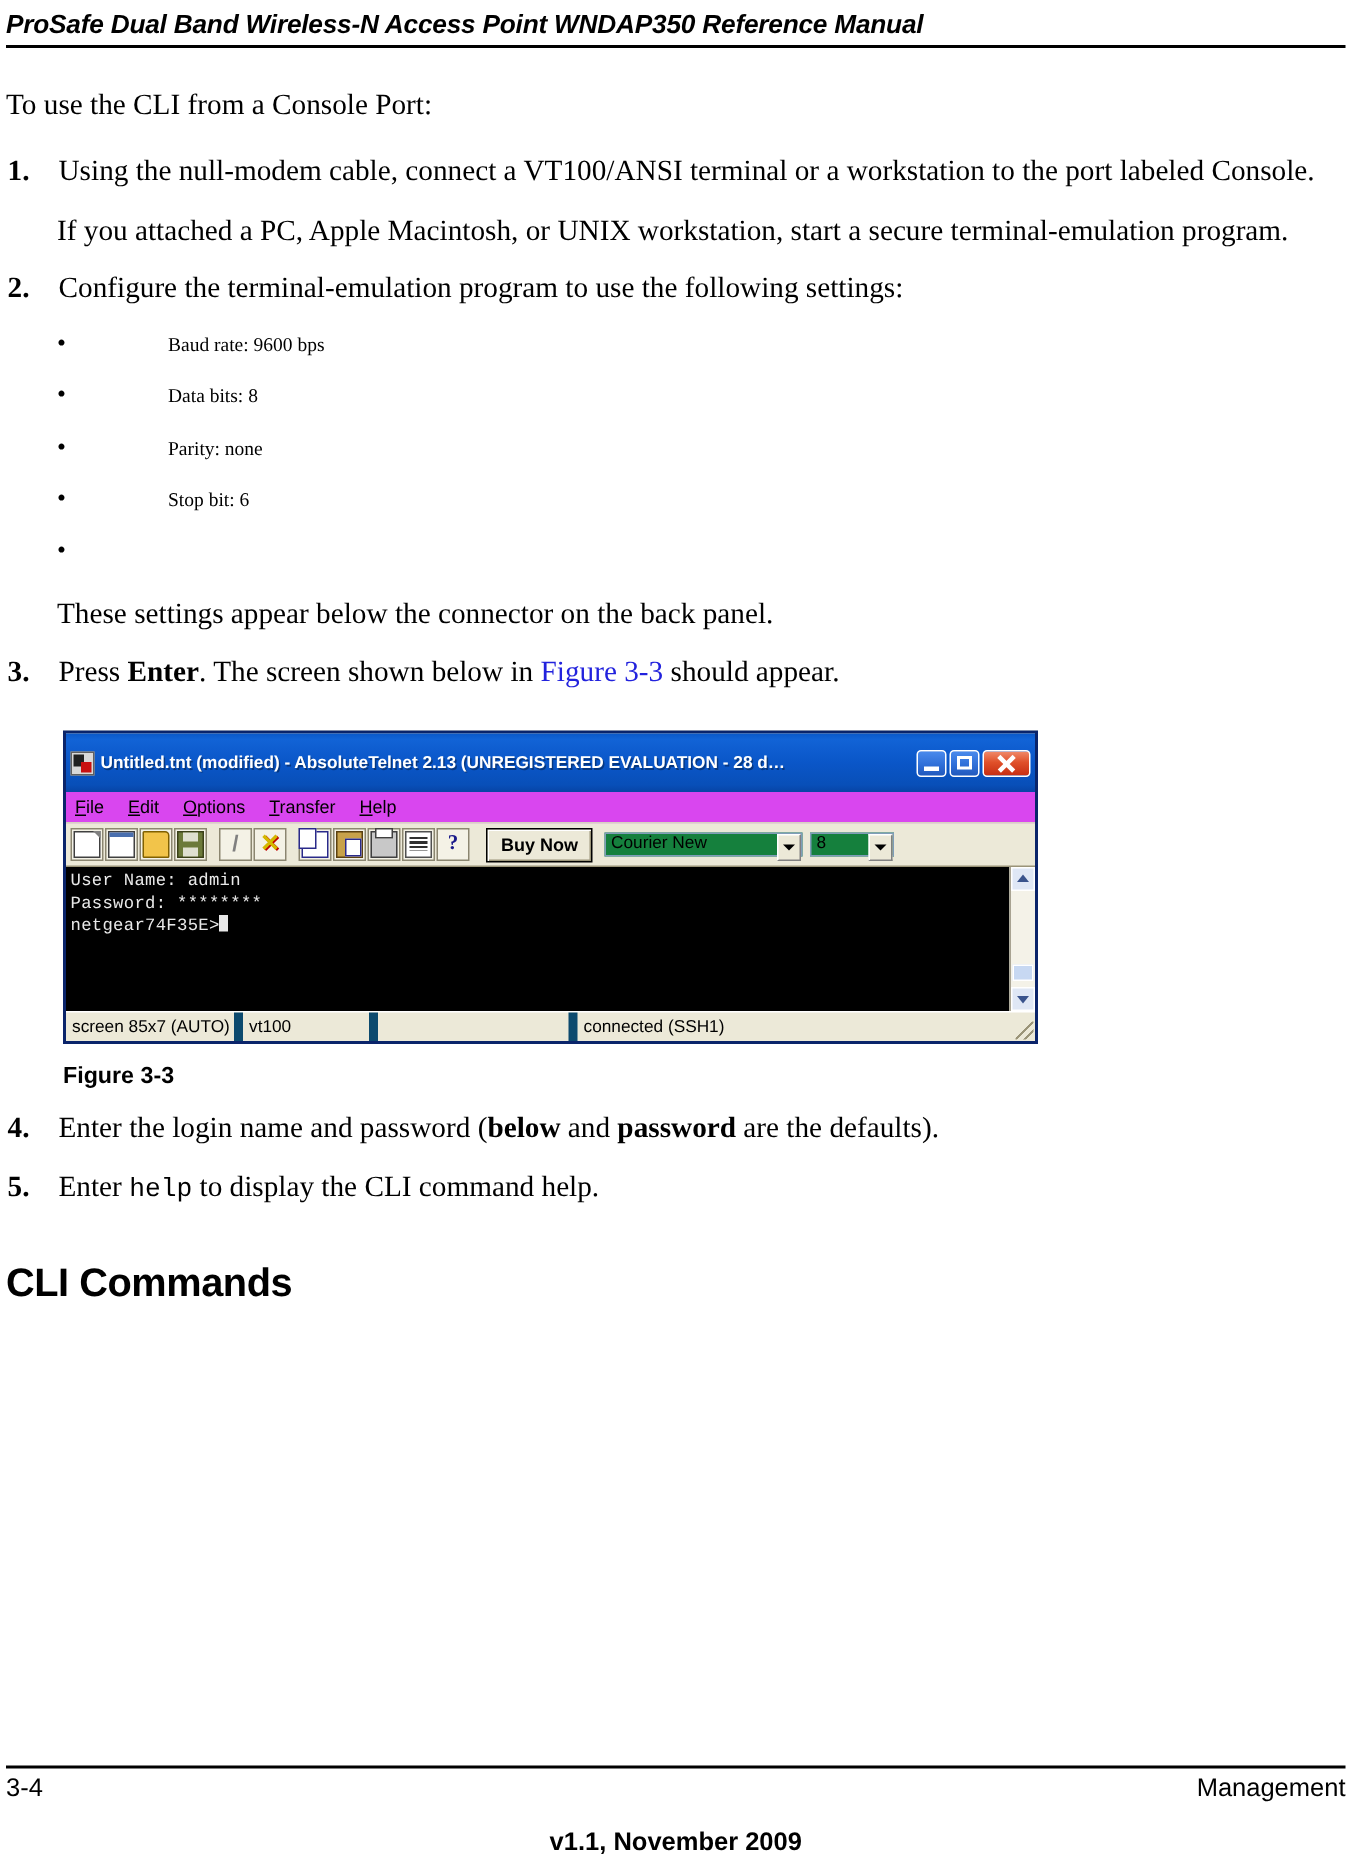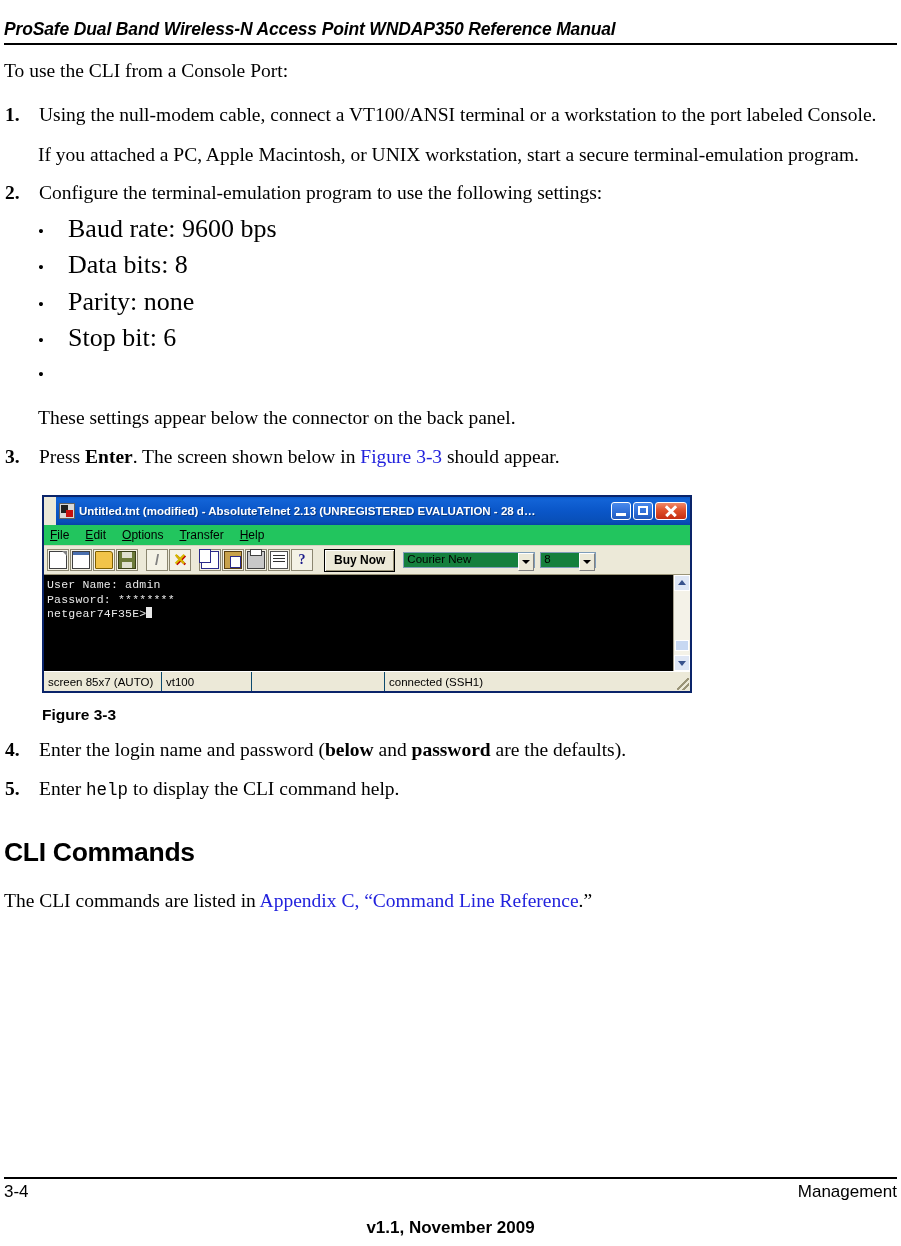--- a/index.html
+++ b/index.html
@@ -12,21 +12,21 @@
     height: 1246px;
     position: relative;
     font-family: "Liberation Serif", "DejaVu Serif", serif;
     color: #000000;
     overflow: hidden;
   }
 
   
   .page-header {
     position: absolute;
-    top: 17px; left: 0;
+    top: 4px; left: 0;
     width: 901px;
   }
   .header-title {
     font-family: "Liberation Sans", sans-serif;
     font-style: italic;
     font-weight: bold;
     font-size: 17.5px;
     letter-spacing: -0.15px;
     padding: 2px 0 3px 4px;
     white-space: nowrap;
@@ -93,22 +93,23 @@
     align-items: baseline;
     line-height: 33.5px;
   }
   .bullet-dot {
     width: 30px;
     flex: 0 0 30px;
     font-size: 17px;
     line-height: 33.5px;
   }
   .bullet-text {
-    font-size: 26px;
+    font-size: 13px;
     line-height: 33.5px;
+    margin-left: 44px;
   }
 
   b, .b { font-weight: bold; }
   i, .i { font-style: italic; }
   .mono {
     font-family: "Liberation Mono", "DejaVu Sans Mono", monospace;
     font-size: 17.5px;
   }
   .link {
     color: #2222dd;
@@ -120,27 +121,26 @@
     margin-left: 38px;
   }
   .tn-window {
     width: 650px;
     box-sizing: border-box;
     border: 2px solid #0a246a;
     background: #ece9d8;
     font-family: "Liberation Sans", sans-serif;
   }
   .tn-titlebar {
-    height: 28px;
+    height: 39px;
     display: flex;
     align-items: center;
     background: linear-gradient(to bottom,
         #0a59c8 0%, #1263d6 10%, #0a56c8 50%, #084fb8 88%, #0744a6 100%);
     padding: 0 2px 0 3px;
-    margin-left: 12px;
   }
   .tn-appicon {
     width: 16px; height: 16px;
     flex: 0 0 16px;
     position: relative;
     margin-right: 4px;
     background: #d8d8d8;
     border: 1px solid #606060;
     box-sizing: border-box;
   }
@@ -208,21 +208,21 @@
     width: 14px; height: 2.5px;
     background: #ffffff;
   }
   .tn-btn.close::before { transform: translate(-50%,-50%) rotate(45deg); }
   .tn-btn.close::after  { transform: translate(-50%,-50%) rotate(-45deg); }
 
   .tn-menubar {
     height: 20px;
     display: flex;
     align-items: center;
-    background: #22c55e;
+    background: #d946ef;
     padding-left: 6px;
     border-bottom: 1px solid #d6d2c0;
   }
   .tn-menu {
     font-size: 12px;
     color: #000;
     margin-right: 16px;
     white-space: nowrap;
   }
   .tn-menu .u { text-decoration: underline; }
@@ -370,21 +370,21 @@
     display: flex;
     align-items: stretch;
     background: #ece9d8;
     border-top: 1px solid #ffffff;
   }
   .tn-status-cell {
     display: flex;
     align-items: center;
     font-size: 11.5px;
     padding-left: 4px;
-    border-right: 1px solid #0c4a6e;
+    border-right: 6px solid #0c4a6e;
     box-sizing: border-box;
     white-space: nowrap;
   }
   .tn-status-cell.c1 { width: 118px; }
   .tn-status-cell.c2 { width: 90px; }
   .tn-status-cell.c3 { width: 133px; }
   .tn-status-cell.c4 { flex: 1 1 auto; border-right: none; position: relative; }
   .tn-grip {
     position: absolute;
     right: 1px; bottom: 1px;
@@ -621,21 +621,20 @@
     <div class="step-num">4.</div>
     <div class="step-body"><span>Enter the login name and password (</span><b>below</b><span> and </span><b>password</b><span> are the defaults).</span></div>
   </div>
 
   <div class="step">
     <div class="step-num">5.</div>
     <div class="step-body"><span>Enter </span><span class="mono">help</span><span> to display the CLI command help.</span></div>
   </div>
 
   <div class="section-head">CLI Commands</div>
-  <div class="section-para"><span>The CLI commands are listed in </span><span class="link">Appendix C, “Command Line Reference</span><span>.”</span></div>
 
 </div>
 
 <div class="page-footer">
   <div class="footer-rule"></div>
   <div class="footer-row">
     <span>3-4</span>
     <span>Management</span>
   </div>
   <div class="footer-version">v1.1, November 2009</div>

